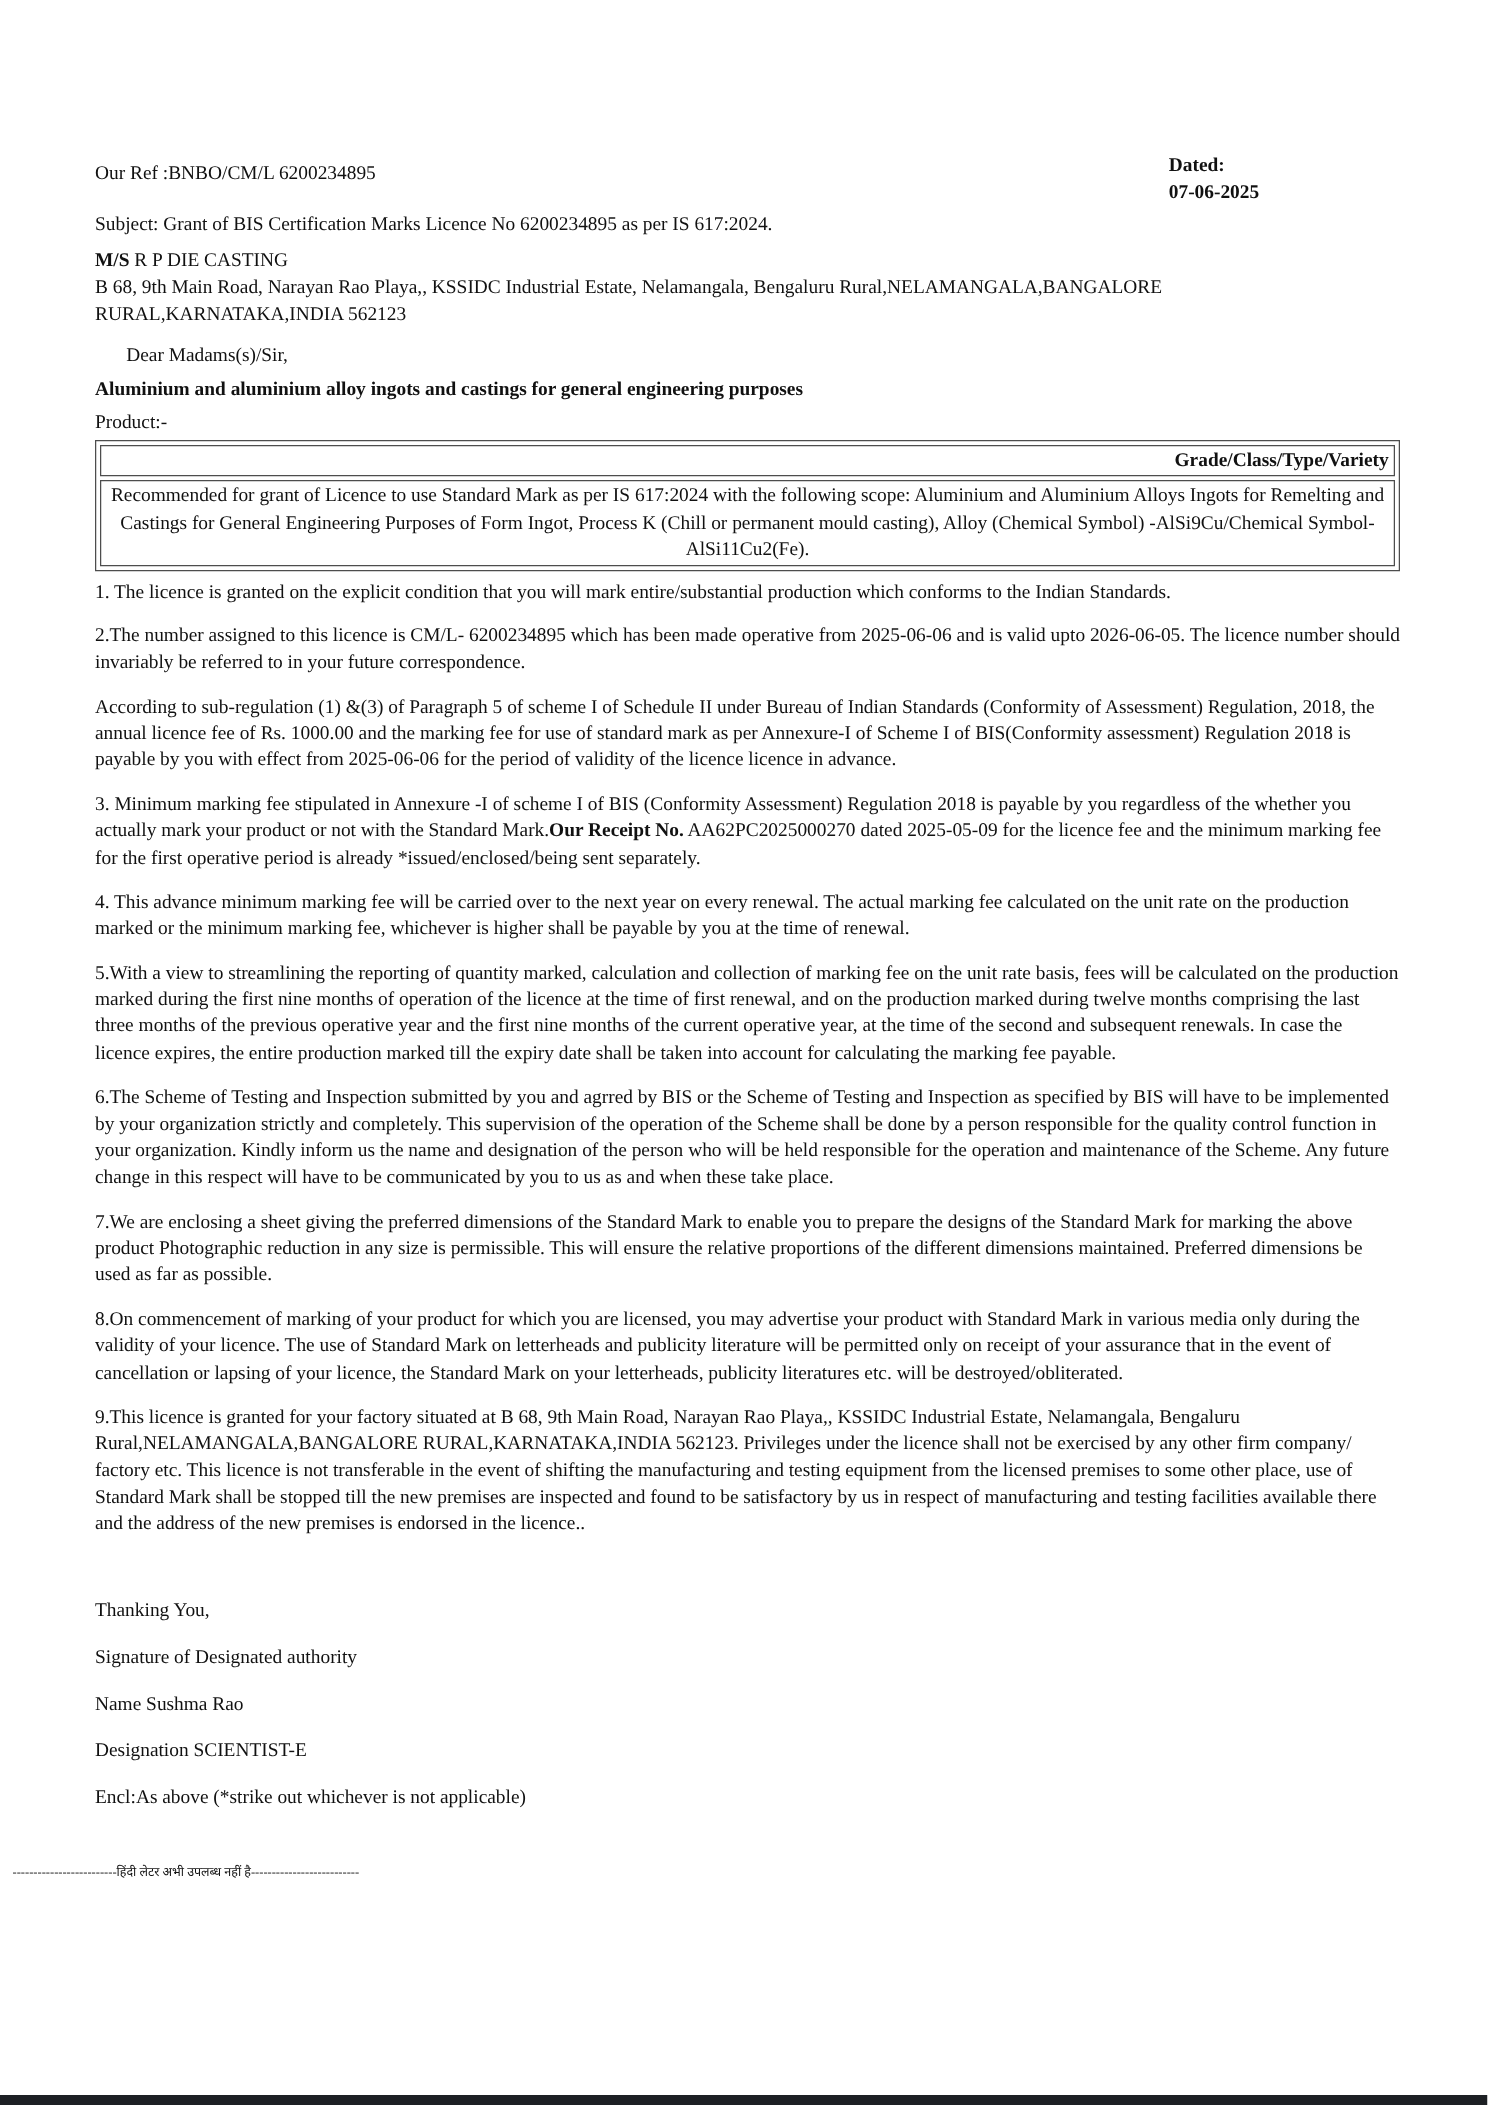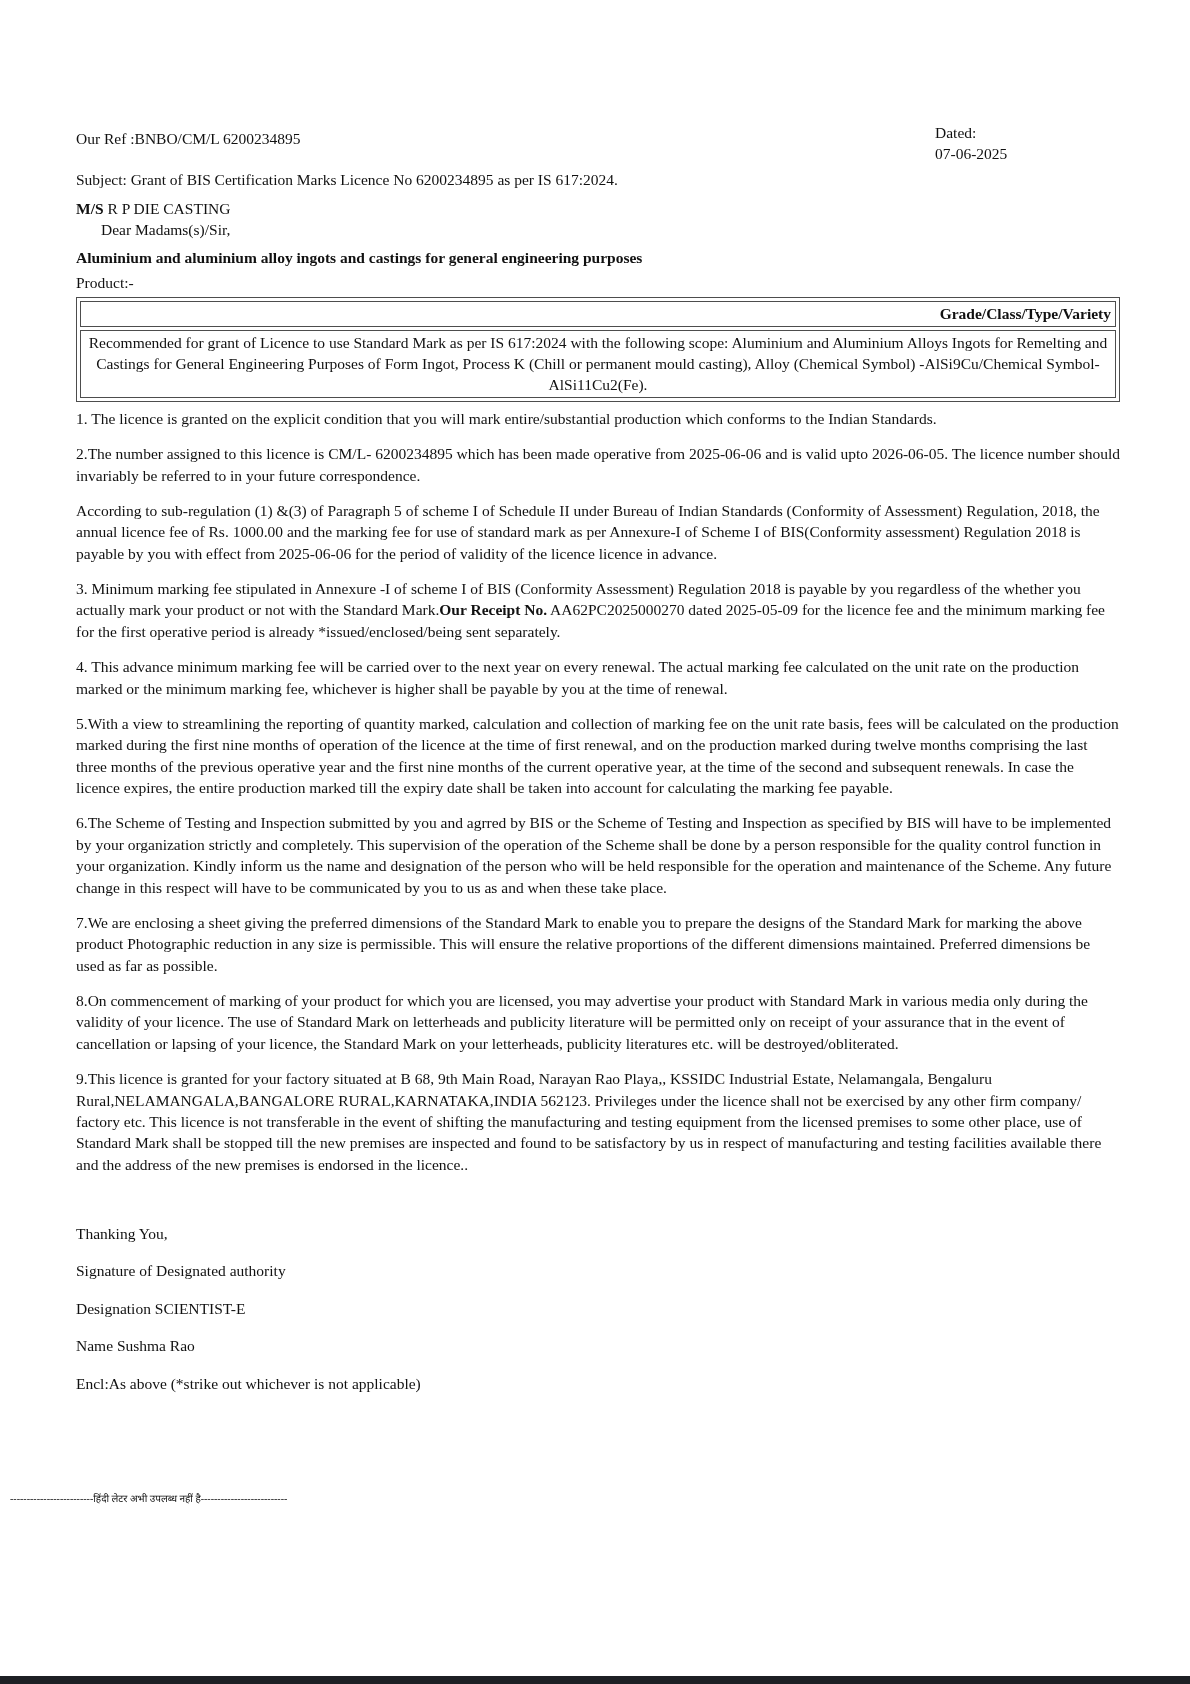--- a/index.html
+++ b/index.html
@@ -23,20 +23,21 @@
     height: 100%;
     box-sizing: border-box;
     padding: 118px 70px 0 76px;
   }
   p { margin: 0 0 13px 0; }
   .our-ref { margin-top: 10px; margin-bottom: 20px; }
   .dated-block {
     position: absolute;
     left: 935px;
     top: 122px;
+    font-weight: bold;
   }
   .subject { margin-bottom: 7px; }
   .addressee { margin-bottom: 0; }
   .address { margin-bottom: 12px; }
   .salutation { margin-bottom: 6px; margin-left: 25px; }
   .intro { margin-bottom: 5px; }
   .product-title { font-weight: bold; margin-bottom: 4px; }
   .product-label { margin-bottom: 4px; }
   table.grade-table {
     width: 100%;
@@ -88,20 +89,21 @@
     <div>Dated:</div>
     <div>07-06-2025</div>
   </div>
 
   <p class="our-ref">Our Ref :BNBO/CM/L 6200234895</p>
 
   <p class="subject">Subject: Grant of BIS Certification Marks Licence No 6200234895 as per IS 617:2024.</p>
 
   <p class="addressee"><strong>M/S</strong> <span>R P DIE CASTING</span></p>
 
+  <p class="address">B 68, 9th Main Road, Narayan Rao Playa,, KSSIDC Industrial Estate, Nelamangala, Bengaluru Rural,NELAMANGALA,BANGALORE RURAL,KARNATAKA,INDIA 562123</p>
 
   <p class="salutation">Dear Madams(s)/Sir,</p>
 
 
   <p class="product-title">Aluminium and aluminium alloy ingots and castings for general engineering purposes</p>
 
   <p class="product-label">Product:-</p>
 
   <table class="grade-table">
     <thead>
@@ -133,23 +135,23 @@
   <p class="clause">7.We are enclosing a sheet giving the preferred dimensions of the Standard Mark to enable you to prepare the designs of the Standard Mark for marking the above product Photographic reduction in any size is permissible. This will ensure the relative proportions of the different dimensions maintained. Preferred dimensions be used as far as possible.</p>
 
   <p class="clause">8.On commencement of marking of your product for which you are licensed, you may advertise your product with Standard Mark in various media only during the validity of your licence. The use of Standard Mark on letterheads and publicity literature will be permitted only on receipt of your assurance that in the event of cancellation or lapsing of your licence, the Standard Mark on your letterheads, publicity literatures etc. will be destroyed/obliterated.</p>
 
   <p class="clause">9.This licence is granted for your factory situated at B 68, 9th Main Road, Narayan Rao Playa,, KSSIDC Industrial Estate, Nelamangala, Bengaluru Rural,NELAMANGALA,BANGALORE RURAL,KARNATAKA,INDIA 562123. Privileges under the licence shall not be exercised by any other firm company/ factory etc. This licence is not transferable in the event of shifting the manufacturing and testing equipment from the licensed premises to some other place, use of Standard Mark shall be stopped till the new premises are inspected and found to be satisfactory by us in respect of manufacturing and testing facilities available there and the address of the new premises is endorsed in the licence..</p>
 
   <p class="closing">Thanking You,</p>
 
   <p class="sig-line">Signature of Designated authority</p>
 
+  <p class="sig-line">Name Sushma Rao</p>
+
   <p class="sig-line">Designation SCIENTIST-E</p>
-
-  <p class="sig-line">Name Sushma Rao</p>
 
   <p class="sig-line">Encl:As above (*strike out whichever is not applicable)</p>
 
   <div class="footer-separator">-------------------------हिंदी लेटर अभी उपलब्ध नहीं है--------------------------</div>
 
   <div class="bottom-bar"></div>
 
 </div>
 
 </body></html>

